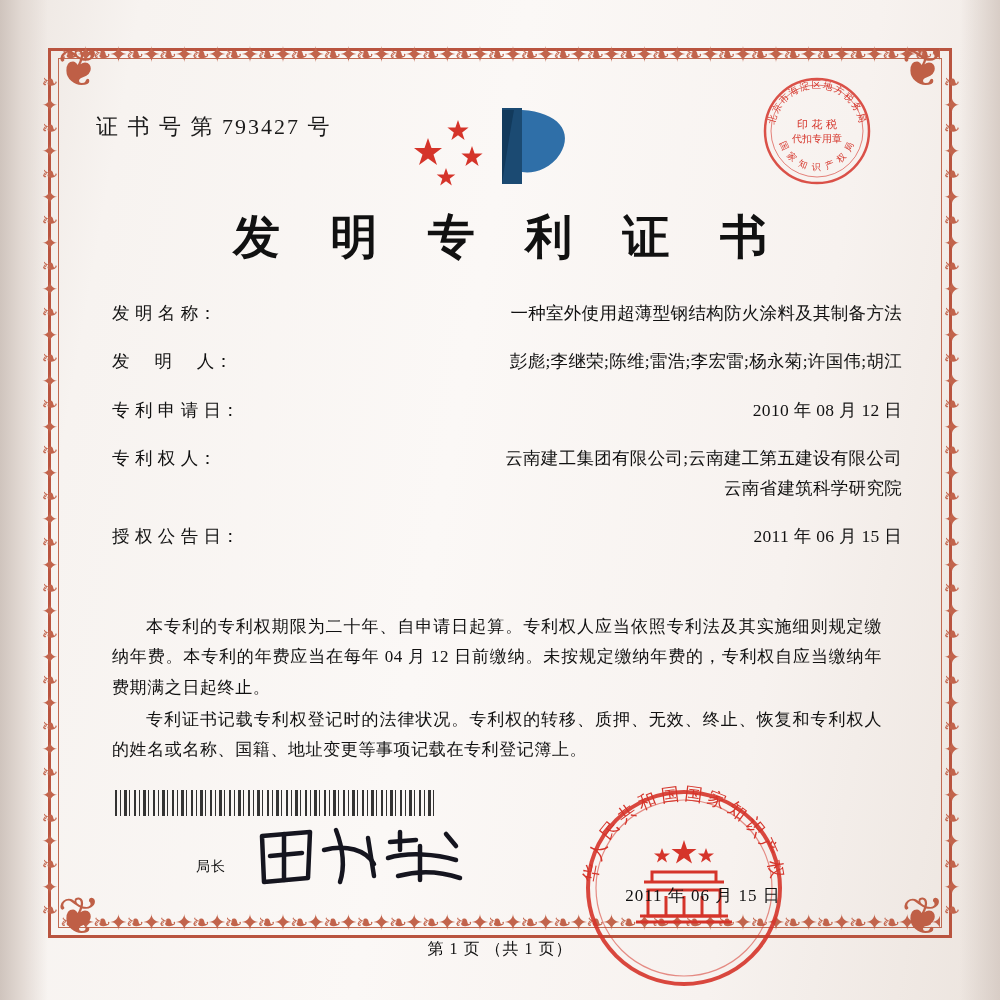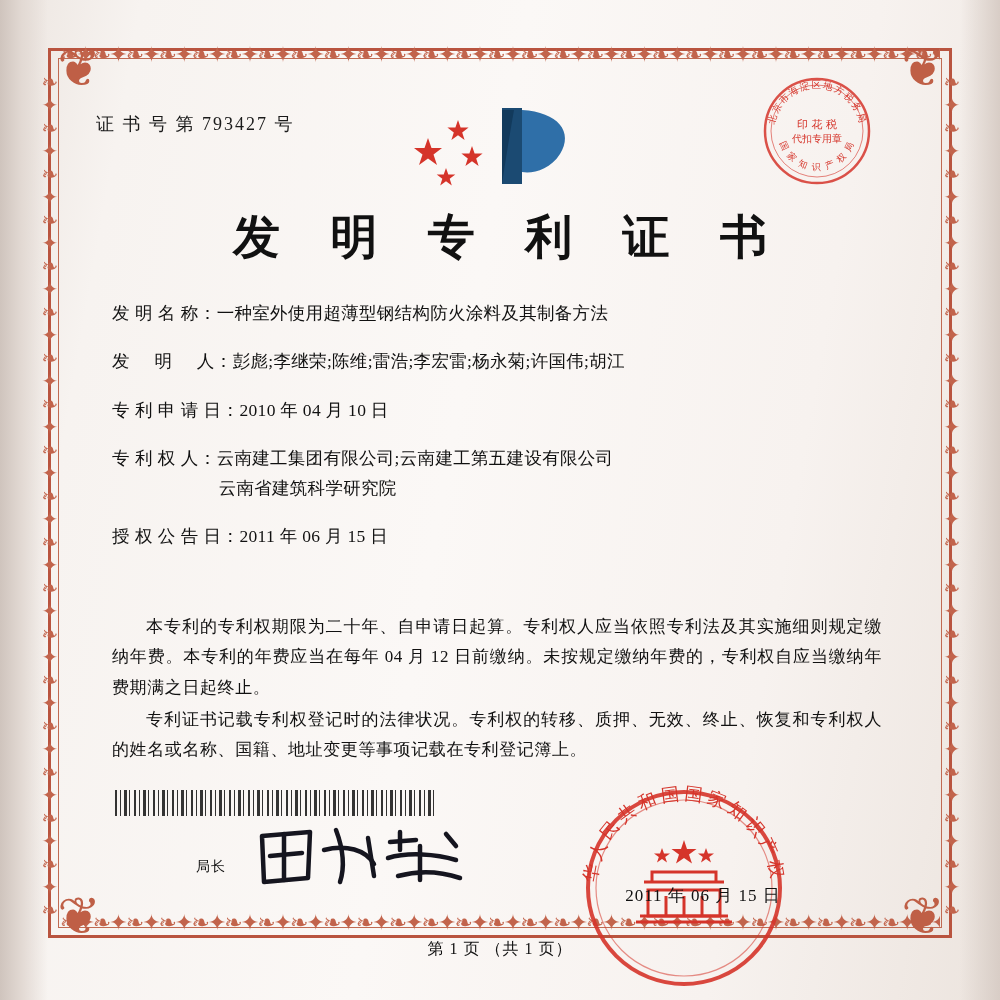--- a/index.html
+++ b/index.html
@@ -102,21 +102,21 @@
   }
   .corner.tl { left: 42px;  top: 40px; }
   .corner.tr { left: 886px; top: 40px; }
   .corner.bl { left: 42px;  top: 888px; }
   .corner.br { left: 886px; top: 888px; }
 
   
   .cert-no {
     position: absolute;
     left: 96px; top: 112px;
-    font-size: 18px;
+    font-size: 22px;
     color: #1a1a1a;
     letter-spacing: 2px;
     font-family: "Liberation Serif", serif;
     text-align: center;
   }
 
   .logo {
     position: absolute;
     left: 410px; top: 98px;
     width: 180px; height: 96px;
@@ -141,20 +141,21 @@
     font-family: "DejaVu Serif", serif;
   }
 
   
   .fields {
     position: absolute;
     left: 112px; top: 300px;
     width: 790px;
     font-size: 17.5px;
     color: #111;
+    text-align: right;
   }
   .field-row {
     display: flex;
     align-items: flex-start;
     margin-bottom: 22px;
     line-height: 1.5;
   }
   .field-label {
     flex: 0 0 auto;
     white-space: pre;
@@ -305,21 +306,21 @@
     <div class="field-row">
       <span class="field-label">发 明 名 称：</span>
       <span class="field-value">一种室外使用超薄型钢结构防火涂料及其制备方法</span>
     </div>
     <div class="field-row">
       <span class="field-label">发     明     人：</span>
       <span class="field-value">彭彪;李继荣;陈维;雷浩;李宏雷;杨永菊;许国伟;胡江</span>
     </div>
     <div class="field-row">
       <span class="field-label">专 利 申 请 日：</span>
-      <span class="field-value">2010 年 04 月 10 日</span>
+      <span class="field-value">2010 年 08 月 12 日</span>
     </div>
     <div class="field-row">
       <span class="field-label">专 利 权 人：</span>
       <span class="field-value">
         <span>云南建工集团有限公司;云南建工第五建设有限公司</span>
         <span class="line2">云南省建筑科学研究院</span>
       </span>
     </div>
     <div class="field-row">
       <span class="field-label">授 权 公 告 日：</span>

